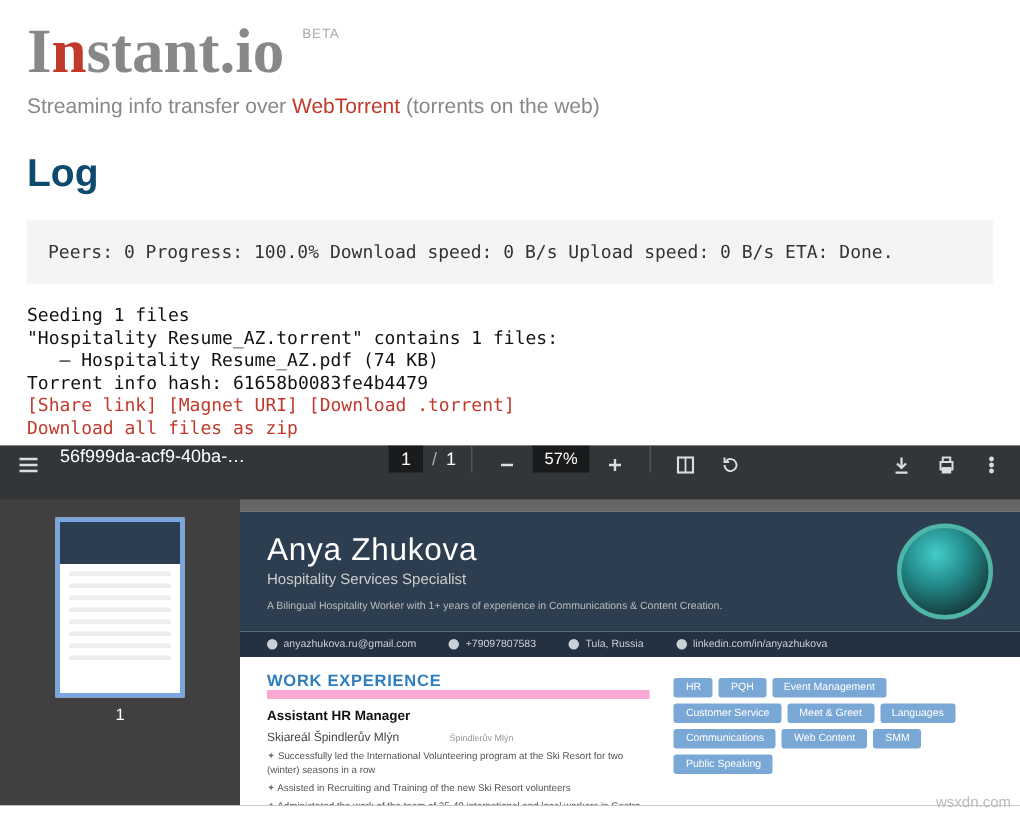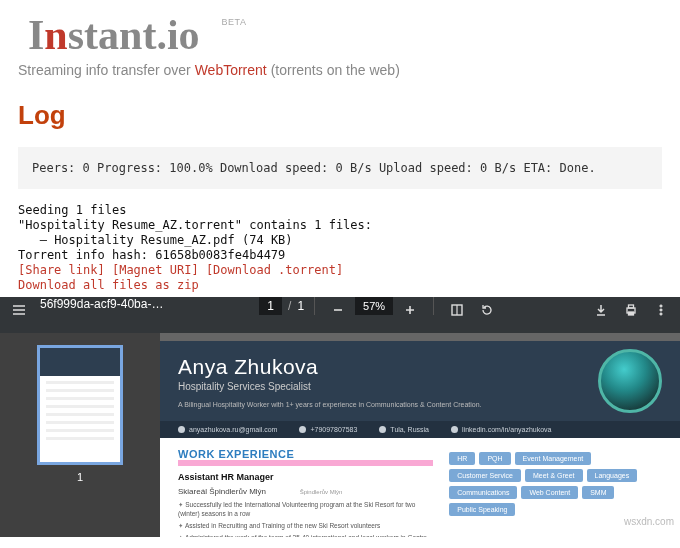--- a/index.html
+++ b/index.html
@@ -5,51 +5,51 @@
   * { box-sizing: border-box; }
   html, body {
     margin: 0; padding: 0;
     font-family: -apple-system, Helvetica, Arial, sans-serif;
     font-size: 13px;
     color: #111;
     width: 680px;
     background: #fff;
   }
   .page { padding: 14px 18px 0 18px; }
-  .logo-row { display: flex; align-items: flex-start; gap: 22px; margin-left: 10px; }
+  .logo-row { display: flex; align-items: flex-start; gap: 12px; }
   .logo {
     font-size: 42px; font-weight: 700; color: #888;
     font-family: Georgia, 'Times New Roman', serif;
     line-height: 1;
   }
   .logo .accent { color: #c0392b; }
   .beta { font-size: 9px; color: #aaa; align-self: flex-start; margin-top:3px; letter-spacing:0.5px;}
   .tagline { margin-top: 6px; color: #888; font-size: 14px; }
   .tagline .link { color: #c0392b; text-decoration: none; }
-  h2.log { font-size: 26px; font-weight: 700; margin: 22px 0 16px 0; color:#c2410c; }
+  h2.log { font-size: 26px; font-weight: 700; margin: 22px 0 16px 0; color:#0c4a6e; }
   .stats {
     background: #f4f4f4;
     padding: 14px 14px;
     font-family: "Andale Mono", Menlo, Consolas, monospace;
     font-size: 12px;
     color: #333;
     white-space: nowrap;
   }
   .stats b { font-weight: 400; }
   .feed {
     font-family: "Andale Mono", Menlo, Consolas, monospace;
     font-size: 12px;
     margin-top: 14px;
     white-space: pre-wrap;
     line-height: 1.25;
   }
   .feed .link { color: #c0392b; }
   .watermark {
     position: absolute;
-    right: 6px; top: 516px;
+    right: 6px; top: 530px;
     font-size: 10px;
     color: #bbb;
   }
 
   
   .pdf-viewer { margin-top: 4px; background: #404040; height: 240px; overflow:hidden;}
   .pdf-toolbar {
     background: #323639; color: #fff;
     display: flex; align-items: flex-start;
     height: 36px; padding: 0 6px; gap: 4px;

